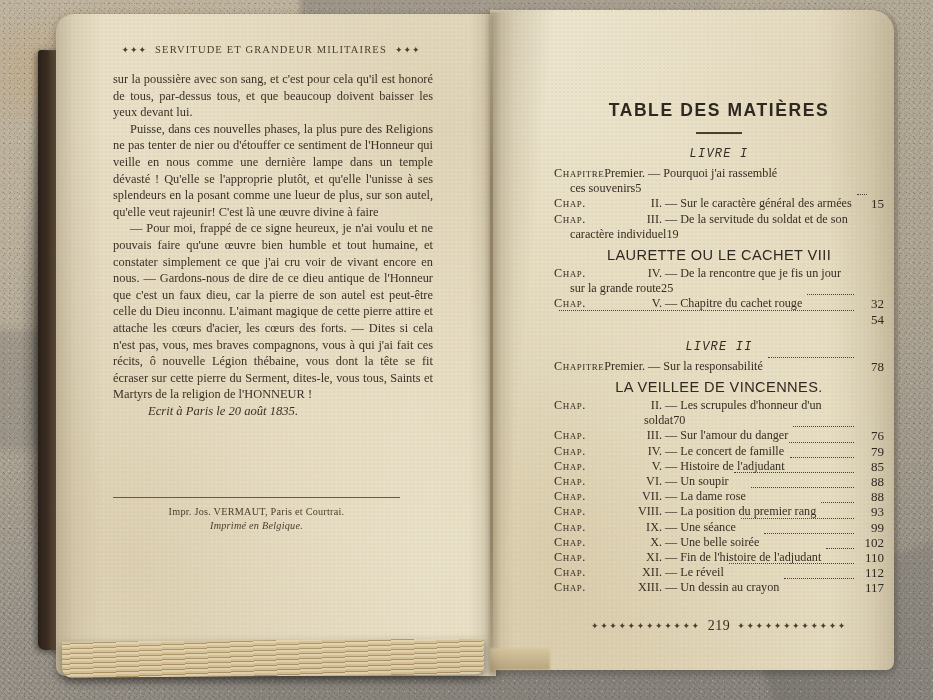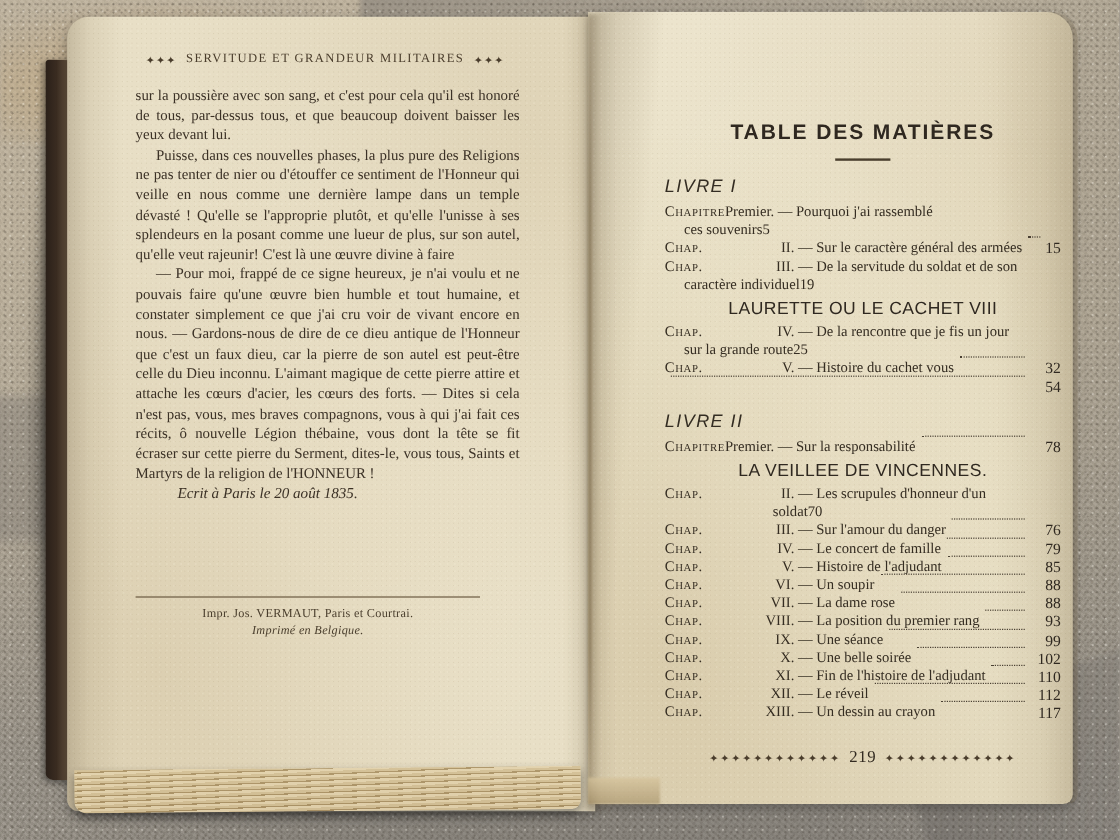--- a/index.html
+++ b/index.html
@@ -261,27 +261,27 @@
     color: #2f2820;
     font-family: "Liberation Sans", sans-serif;
   }
   .toc-rule {
     width: 46px;
     height: 2px;
     background: #4a3f2e;
     margin: 11px auto 0 auto;
   }
   .book-div {
-    text-align: left;
+    text-align: center;
     font-style: italic;
-    font-size: 15px;
+    font-size: 12px;
     letter-spacing: 1.2px;
     color: #332c22;
     margin: 13px 0 5px 0;
-    font-family: Liberation Sans, sans-serif;
+    font-family: Liberation Mono, monospace;
   }
   .section-title {
     text-align: center;
     font-size: 14.6px;
     letter-spacing: .4px;
     color: #2f2820;
     margin: 5px 0 3px 0;
     font-family: "Liberation Sans", sans-serif;
     font-weight: 400;
   }
@@ -450,21 +450,21 @@
             <span class="lbl"><span class="chapword" style="min-width: 62px;">Chap.</span><span class="roman" style="min-width: 46px;">IV.</span><span class="dash">—</span><span class="ttl">De la rencontre que je fis un jour</span></span>
             <span style="flex: 1 1 auto;"></span>
             <span class="pg"></span>
           </div>
           <div class="toc-cont">
             <span class="ind" style="padding-left: 16px;">sur la grande route</span>
             <span class="leader"></span>
             <span class="pg">25</span>
           </div>
           <div class="toc-entry">
-            <span class="lbl"><span class="chapword" style="min-width: 62px;">Chap.</span><span class="roman" style="min-width: 46px;">V.</span><span class="dash">—</span><span class="ttl">Histoire du cachet vous</span></span>
+            <span class="lbl"><span class="chapword" style="min-width: 62px;">Chap.</span><span class="roman" style="min-width: 46px;">V.</span><span class="dash">—</span><span class="ttl">Chapitre du cachet rouge</span></span>
             <span class="leader"></span>
             <span class="pg">32</span>
           </div>
           <div class="toc-entry">
             <span class="leader"></span>
             <span class="pg">54</span>
           </div>
           <div class="book-div">LIVRE II</div>
           <div class="toc-entry">
             <span class="lbl"><span class="chapword">Chapitre</span><span class="roman">Premier.</span><span class="dash">—</span><span class="ttl">Sur la responsabilité</span></span>

